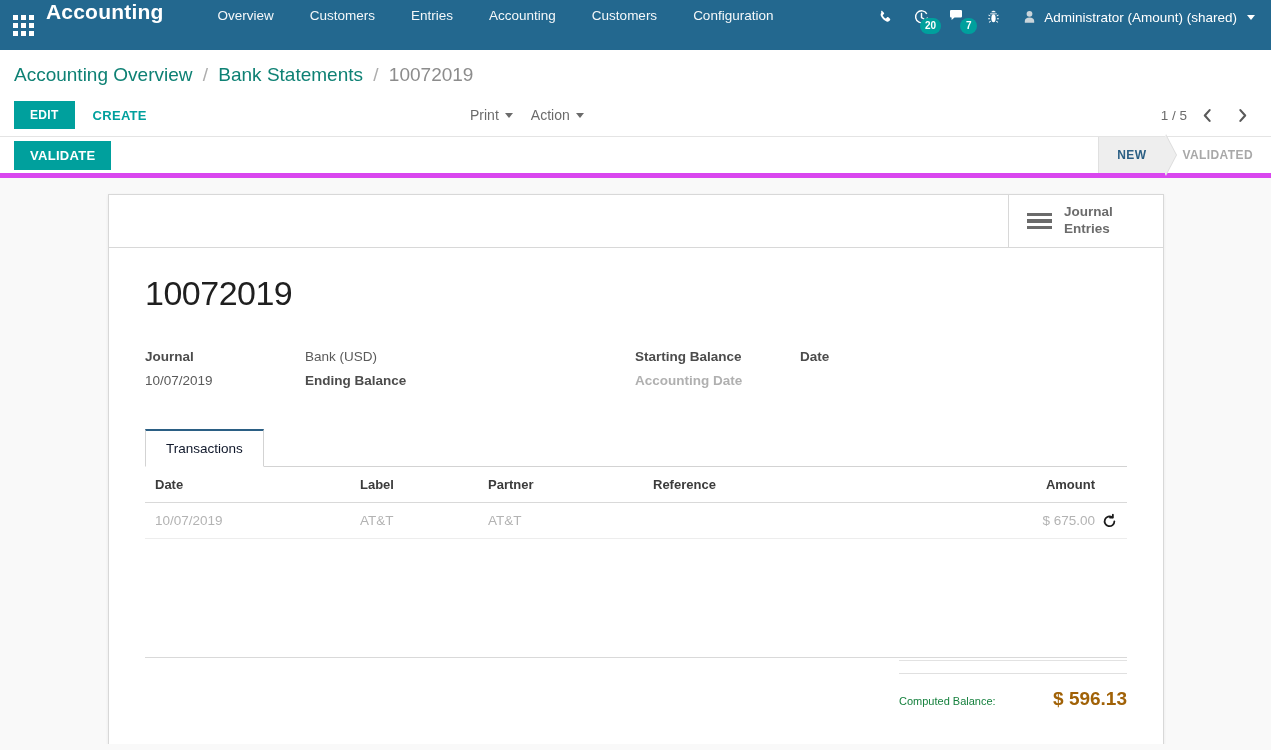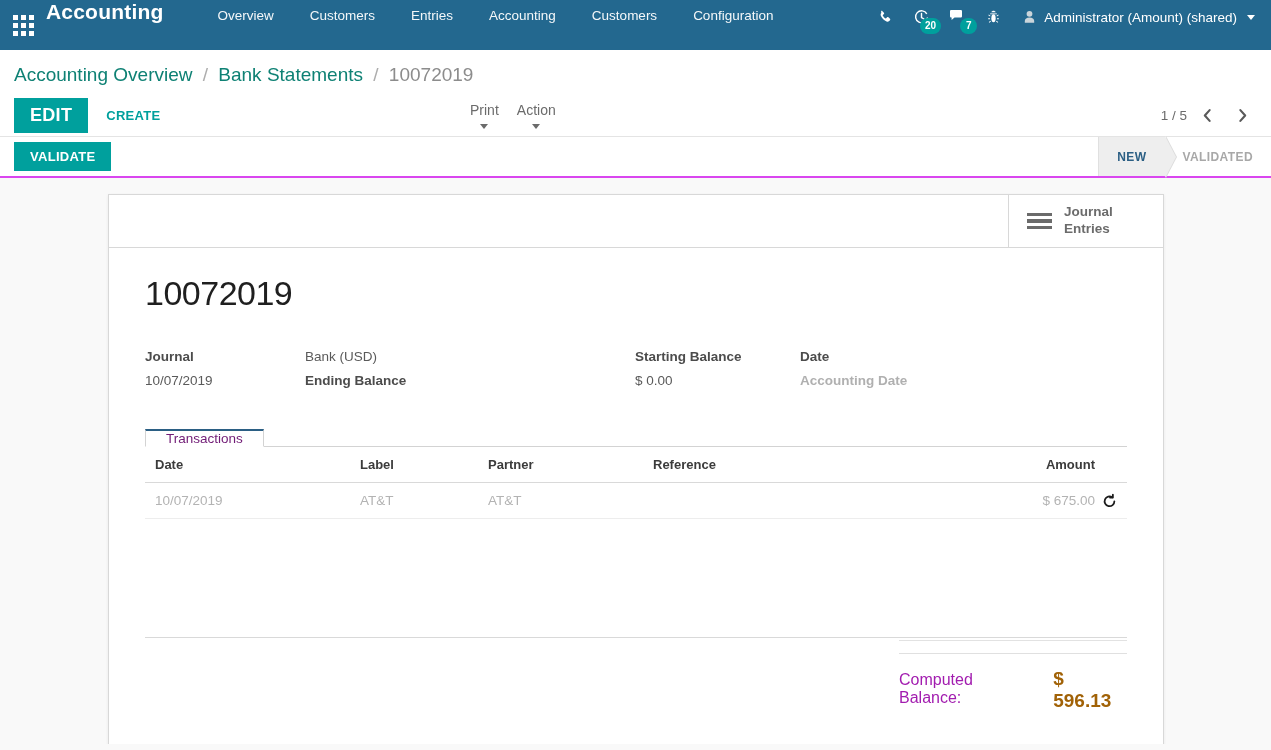--- a/index.html
+++ b/index.html
@@ -101,21 +101,21 @@
     background: #fff;
     display: flex; align-items: center;
     padding: 0 14px 0 14px;
     height: 42px;
     position: relative;
   }
   .btn-edit {
     background: #00a09d;
     color: #fff;
     border: none;
-    font-size: 18px;
+    font-size: 12px;
     font-weight: bold;
     letter-spacing: .3px;
     padding: 7px 16px;
     cursor: pointer;
     border-radius: 0;
   }
   .btn-create {
     background: transparent;
     border: none;
     color: #00a09d;
@@ -128,21 +128,21 @@
   }
   .cp-center {
     position: absolute;
     left: 470px;
     display: flex; align-items: center; gap: 18px;
   }
   .dropdown-tgl {
     background: none; border: none;
     font-size: 14px; color: #6b6b6b;
     cursor: pointer;
-    display: flex; align-items: center; gap: 6px; flex-direction: column;
+    display: flex; align-items: center; gap: 6px;
   }
   .caret-dk {
     width: 0; height: 0;
     border-left: 4px solid transparent;
     border-right: 4px solid transparent;
     border-top: 5px solid #6b6b6b;
   }
   .pager {
     margin-left: auto;
     display: flex; align-items: center; gap: 6px;
@@ -151,21 +151,21 @@
   .pager-nav {
     background: none; border: none; cursor: pointer;
     color: #5a5a5a; padding: 2px 8px;
     display:flex; align-items:center;
   }
 
   
   .statusbar-row {
     background: #fff;
     border-top: 1px solid #e4e4e4;
-    border-bottom: 2px solid #d946ef;
+    border-bottom: 5px solid #d946ef;
     height: 42px;
     display: flex; align-items: center;
     padding-left: 14px;
     position: relative;
   }
   .btn-validate {
     background: #00a09d;
     color: #fff; border: none;
     font-size: 13px; font-weight: bold; letter-spacing: .3px;
     padding: 7px 16px; cursor: pointer;
@@ -262,22 +262,22 @@
   .fld-value { font-size: 13.5px; color: #5a5a5a; }
 
   
   .nb-headers {
     display: flex;
     border-bottom: 1px solid #d3d3d3;
     margin-bottom: 0;
   }
   .nb-tab {
     font-size: 13.5px;
-    color: #701a75;
-    padding: 0 20px;
+    color: #0f172a;
+    padding: 10px 20px;
     background: #fff;
     border: 1px solid #d3d3d3;
     border-bottom: 1px solid #fff;
     border-top: 2px solid #2b5f84;
     margin-bottom: -1px;
     cursor: pointer;
   }
 
   .lines-table { width: 100%; border-collapse: collapse; }
   .lines-table th {
@@ -319,21 +319,21 @@
   .total-box {
     width: 228px;
     border-top: 1px solid #e0e0e0;
     border-bottom: 1px solid #e0e0e0;
     padding-top: 14px;
     display: flex; align-items: baseline; gap: 14px;
     justify-content: space-between;
     border-bottom: none;
   }
   .total-line { border-top: 1px solid #e2e2e2; width: 228px; margin-bottom: 12px;}
-  .total-label { font-size: 16px; color: #a21caf; }
+  .total-label { font-size: 11px; color: #15803d; }
   .total-value { font-size: 19px; font-weight: bold; color: #a16207; }
 </style>
 </head>
 <body>
 
 <div class="navbar">
   <div class="apps-btn">
     <span class="apps-grid">
       <i></i>
         <i></i>
@@ -462,21 +462,20 @@
       <div class="record-title">10072019</div>
 
       <div class="fields-grid">
         <div class="fld-label">Journal</div>
         <div class="fld-value">Bank (USD)</div>
         <div class="fld-label">Starting Balance</div>
 
         <div class="fld-label">Date</div>
         <div class="fld-value">10/07/2019</div>
         <div class="fld-label">Ending Balance</div>
-        <div class="fld-value">$ 0.00</div>
 
         <div class="fld-label muted">Accounting Date</div>
         <div class="fld-value"></div>
         <div></div>
         <div></div>
       </div>
 
       <div class="nb-headers">
         <div class="nb-tab">Transactions</div>
       </div>

